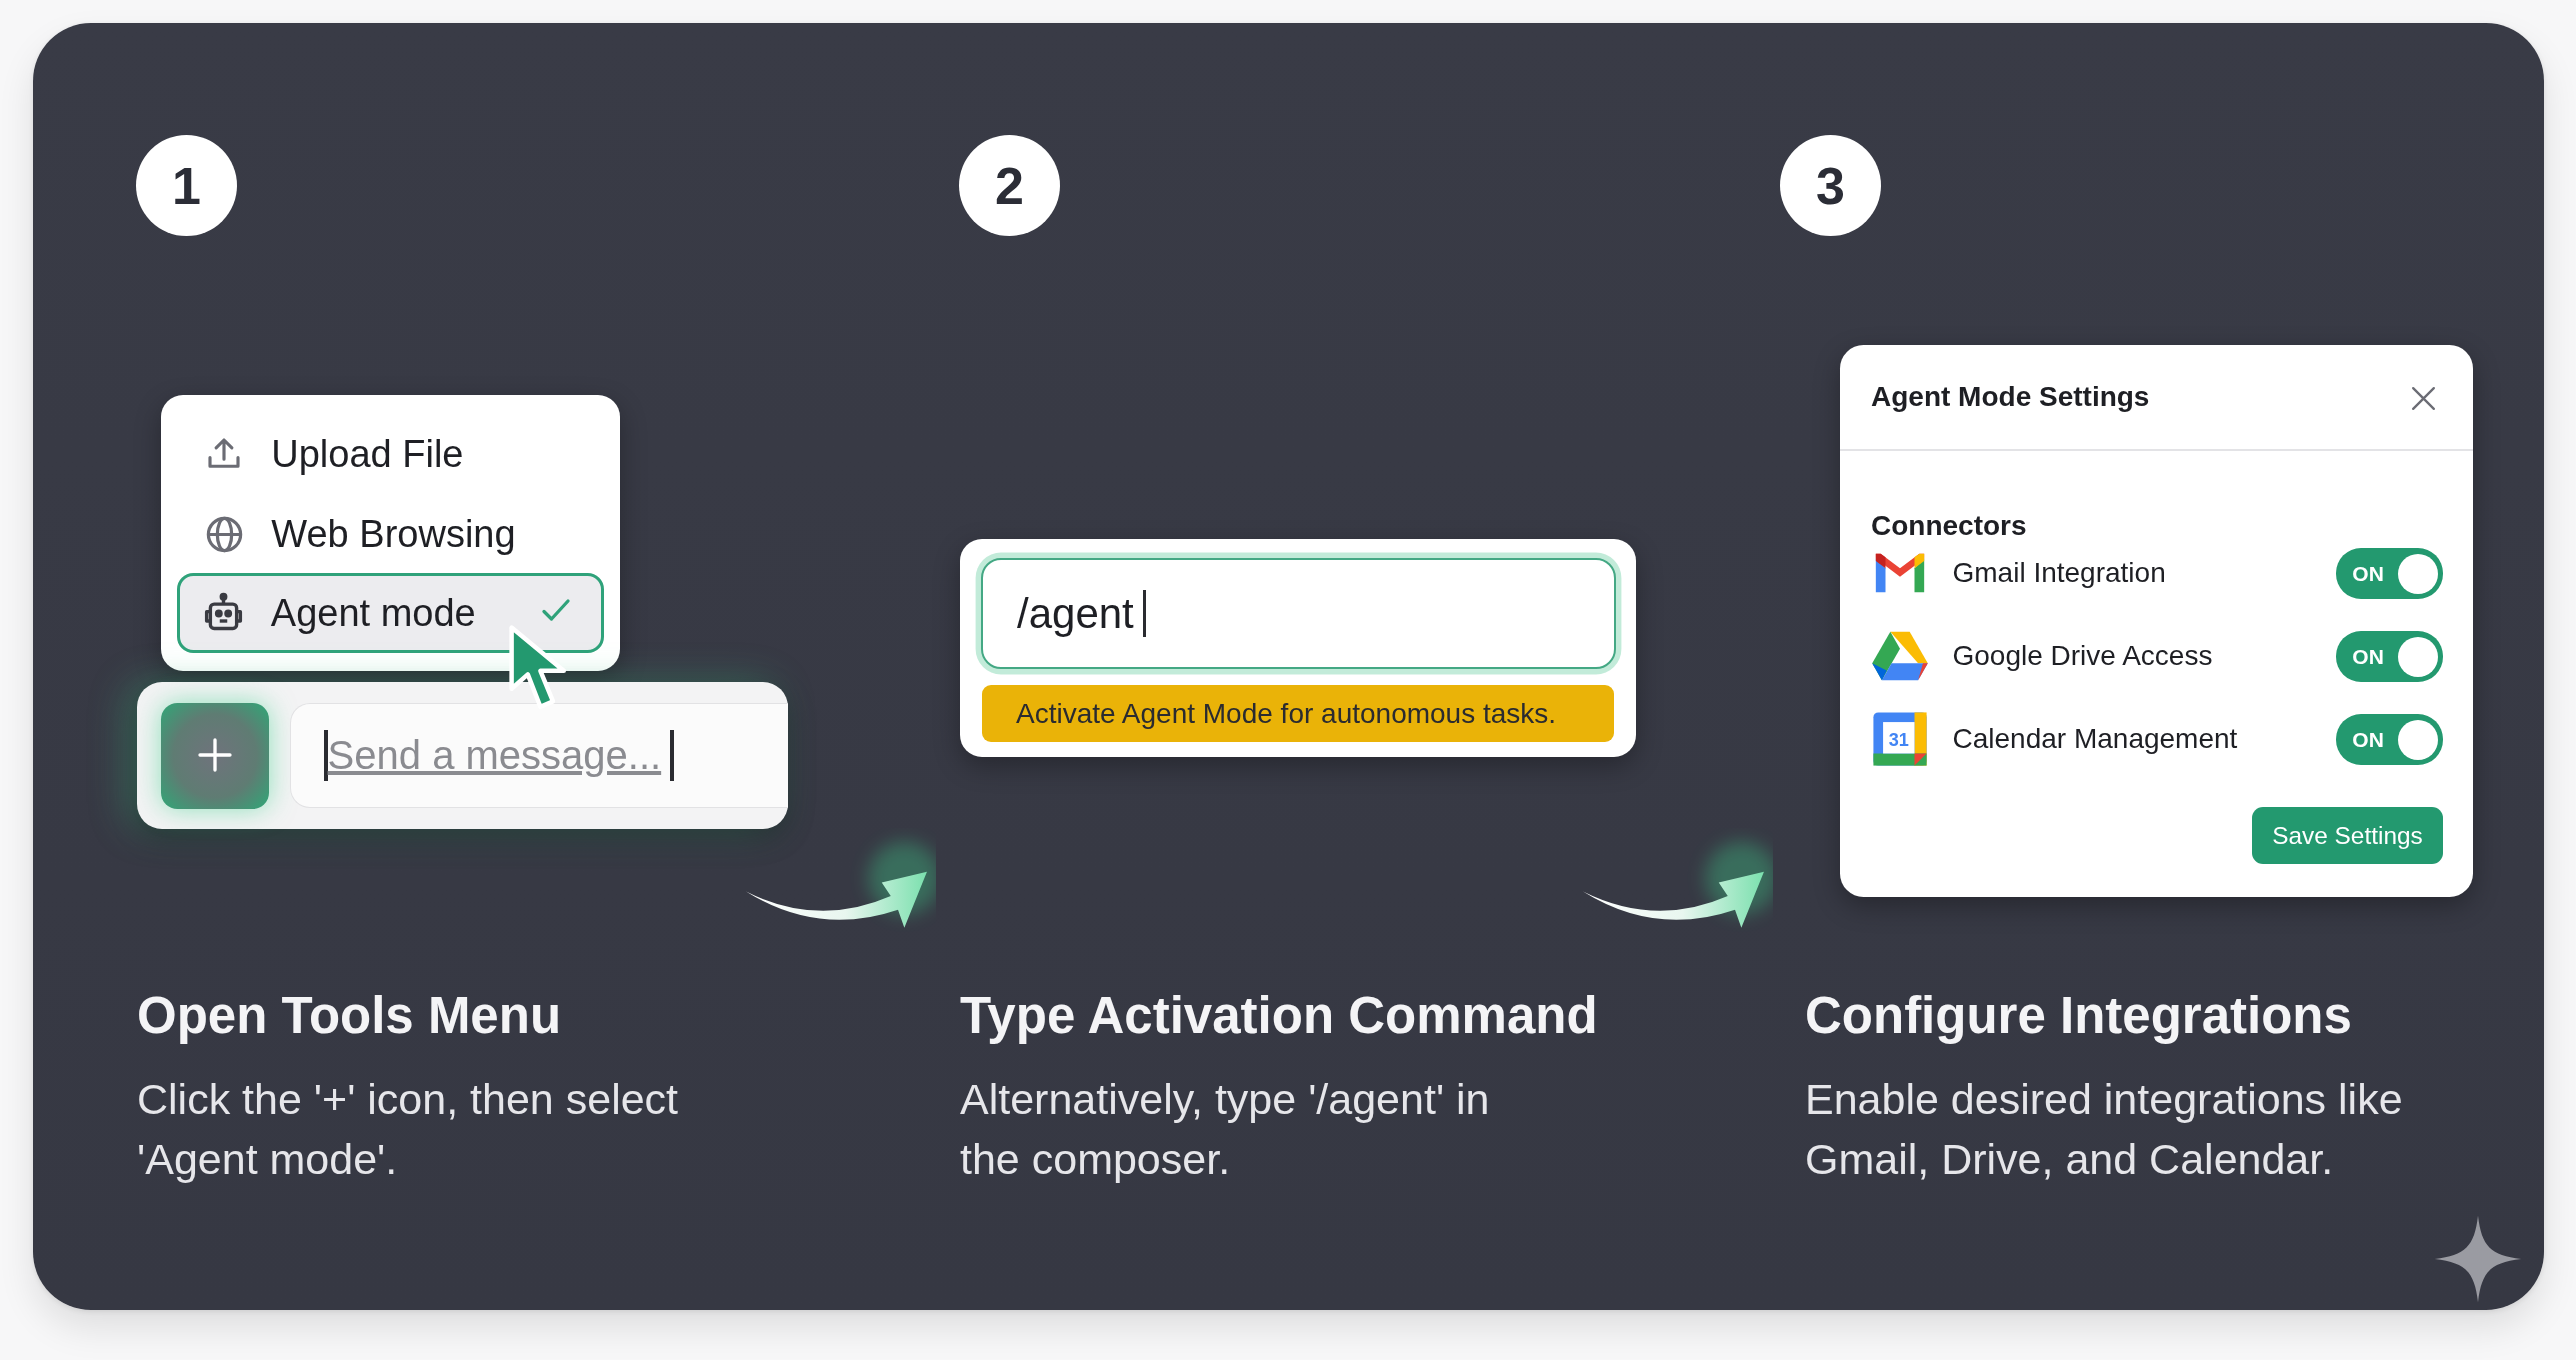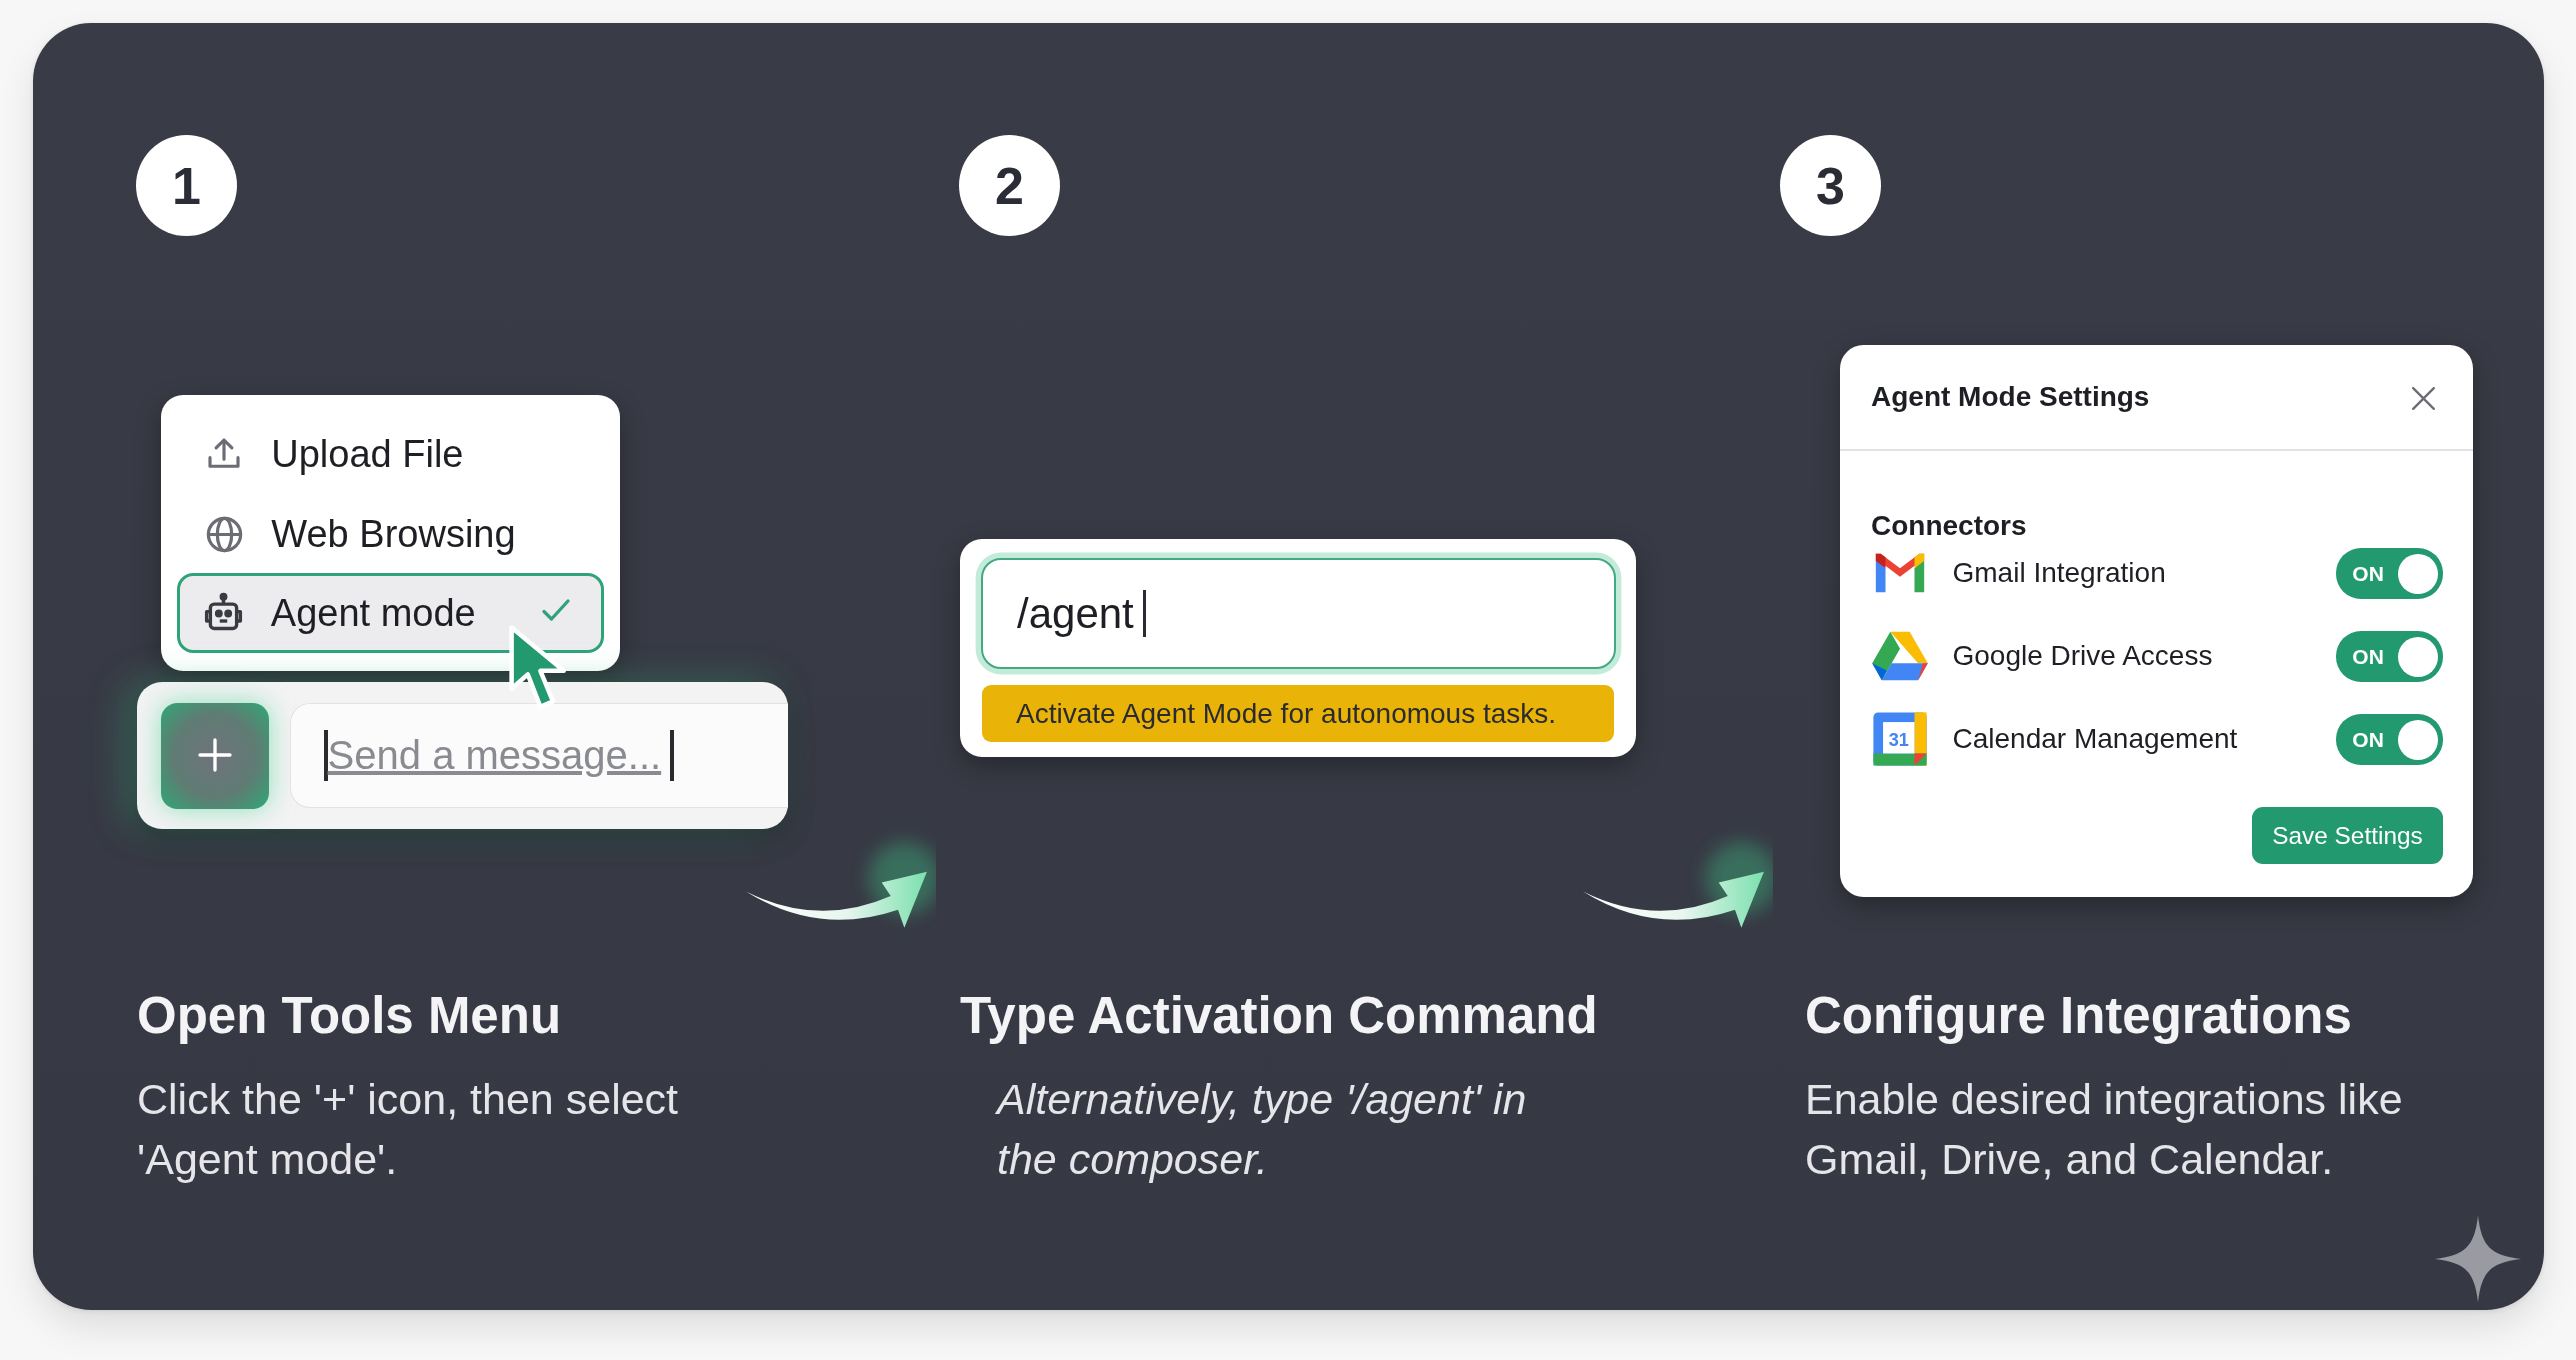--- a/index.html
+++ b/index.html
@@ -266,21 +266,21 @@
   <div class="save-btn">Save Settings</div>
 </div>
 
 <div class="heading" style="left:137px;">Open Tools Menu</div>
 <div class="desc" style="left:137px;">
   <div>Click the '+' icon, then select</div>
   <div>'Agent mode'.</div>
 </div>
 
 <div class="heading" style="left:960px;">Type Activation Command</div>
-<div class="desc" style="left:997px;font-style:italic;">
+<div class="desc" style="left:960px;">
   <div>Alternatively, type '/agent' in</div>
   <div>the composer.</div>
 </div>
 
 <div class="heading" style="left:1805px;">Configure Integrations</div>
 <div class="desc" style="left:1805px;width:742px;">
   <div>Enable desired integrations like</div>
   <div>Gmail, Drive, and Calendar.</div>
 </div>
 

